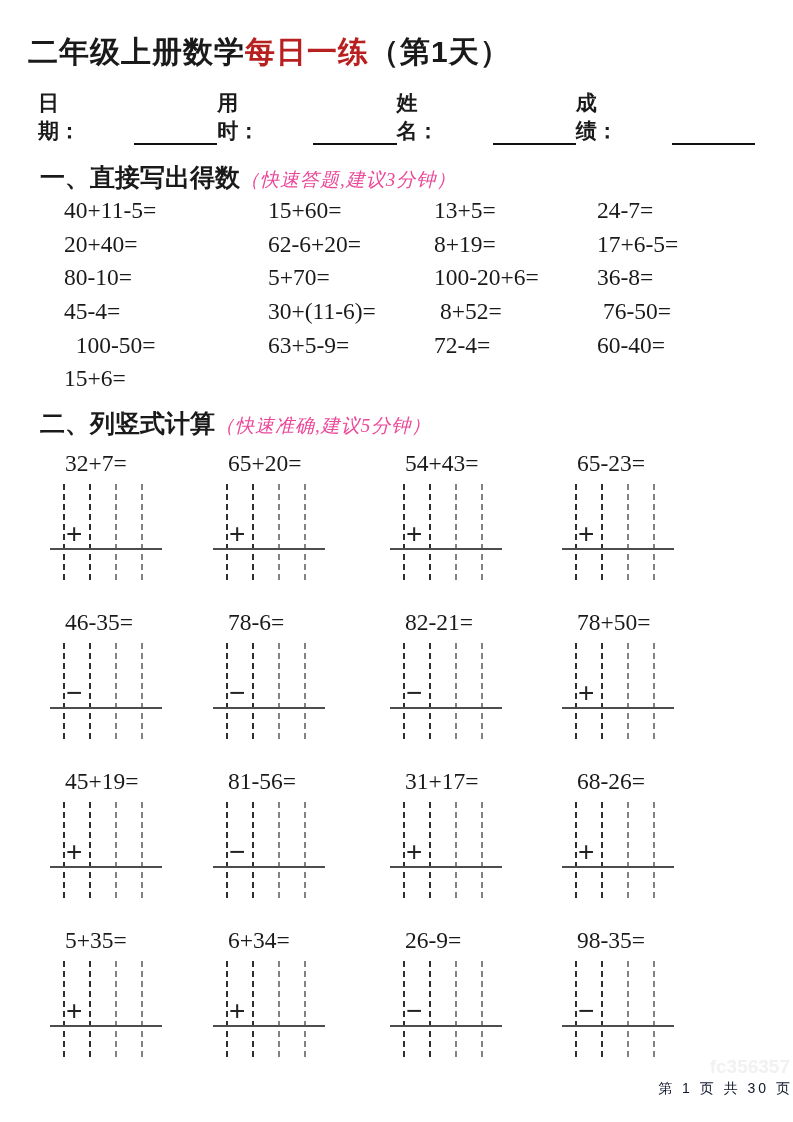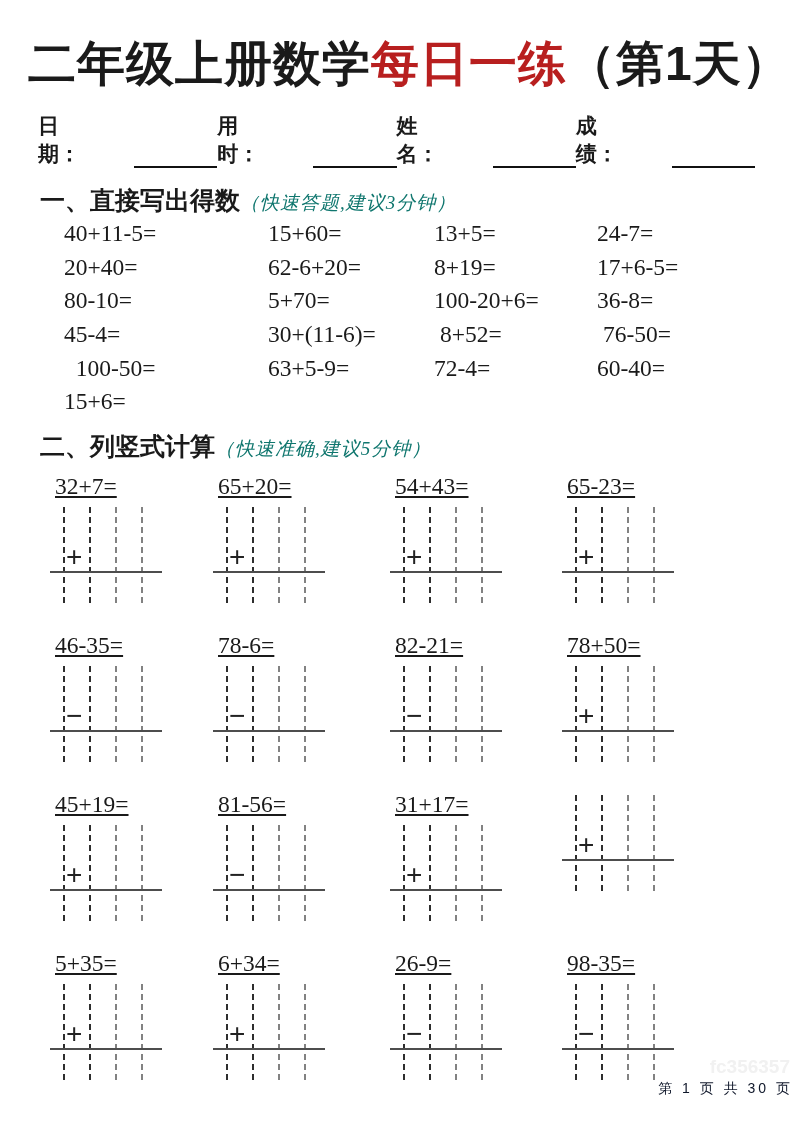--- a/index.html
+++ b/index.html
@@ -6,22 +6,22 @@
   html,body { background:#ffffff; }
   body {
     width:793px; height:1122px;
     position:relative;
     font-family:"Liberation Serif","DejaVu Serif",serif;
     color:#1a1a1a;
     overflow:hidden;
   }
   .page-title {
     margin:32px 28px 0;
-    text-align:right;
-    font-size:48px;
+    text-align:left;
+    font-size:30px;
     font-weight:bold;
     font-family:"Liberation Sans","DejaVu Sans",sans-serif;
     letter-spacing:1px;
     white-space:nowrap;
   }
   .title-red { color:#b81f1f; }
   .info-row {
     margin:16px 38px 0;
     display:flex;
     justify-content:space-between;
@@ -38,21 +38,21 @@
     margin-left:4px;
   }
   .section-heading {
     margin:16px 30px 0 40px;
     font-size:25px;
     font-weight:bold;
     font-family:"Liberation Sans","DejaVu Sans",sans-serif;
     white-space:nowrap;
   }
   .section-note {
-    color:#0f766e;
+    color:#ec4899;
     font-weight:normal;
     font-size:19px;
     font-style:italic;
     font-family:"Liberation Serif","DejaVu Serif",serif;
     letter-spacing:1px;
   }
   .s1-grid {
     margin:4px 40px 0 64px;
     display:grid;
     grid-template-columns:204px 166px 163px 1fr;
@@ -60,24 +60,24 @@
     font-size:23.5px;
     line-height:1.05;
   }
   .s2-grid {
     margin:8px 28px 0 55px;
     display:grid;
     grid-template-columns:163px 177px 172px 1fr;
     row-gap:27px;
   }
   .s2-label {
+    margin-left:10px;
     font-size:23.5px;
     height:30px;
     line-height:30px;
-    text-decoration:underline;
   }
   .vt-box {
     position:relative;
     width:108px; height:96px;
     margin-top:6px;
   }
   .vline {
     position:absolute; top:0; height:96px; width:0;
     border-left:2px dashed #2e2e2e;
   }
@@ -286,20 +286,21 @@
       <div class="vt-box">
         <div class="vline c0"></div>
         <div class="vline c1"></div>
         <div class="vline c2 light"></div>
         <div class="vline c3 light"></div>
         <span class="op-sign">+</span>
         <div class="hline"></div>
       </div>
     </div>
     <div>
+      <div class="s2-label">68-26=</div>
       <div class="vt-box">
         <div class="vline c0"></div>
         <div class="vline c1"></div>
         <div class="vline c2 light"></div>
         <div class="vline c3 light"></div>
         <span class="op-sign">+</span>
         <div class="hline"></div>
       </div>
     </div>
     <div>

